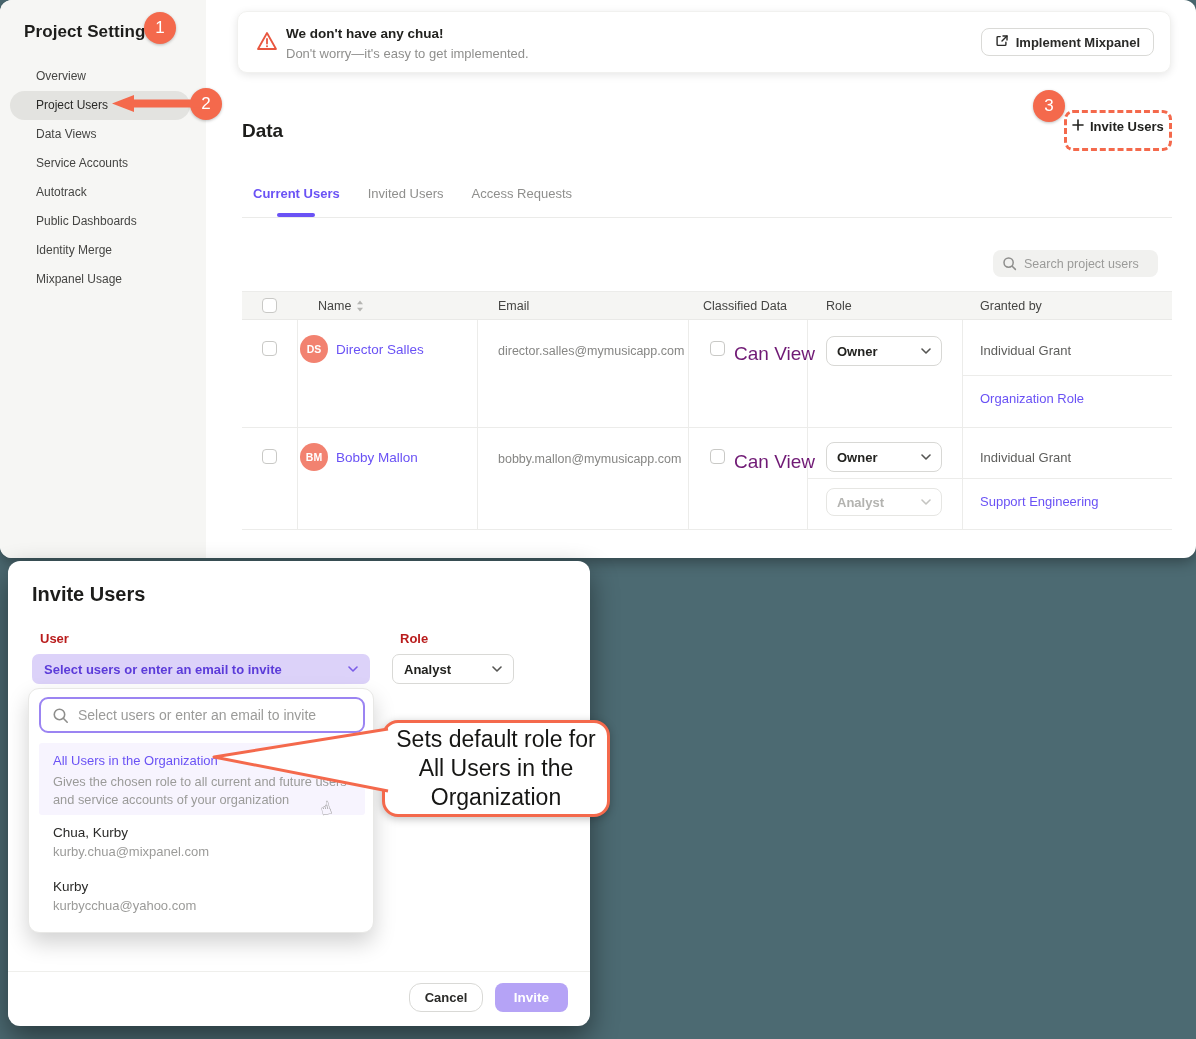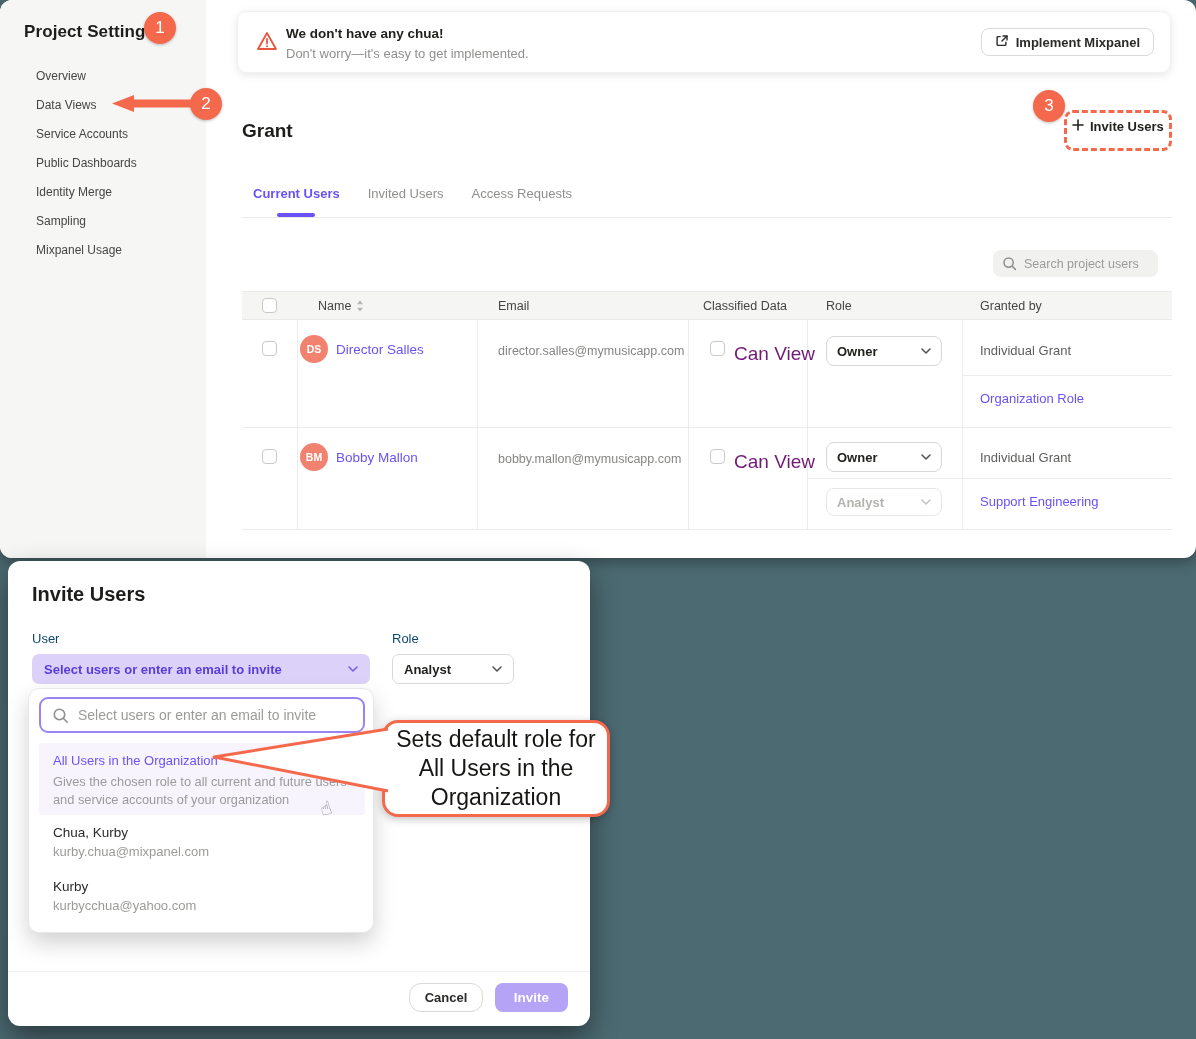--- a/index.html
+++ b/index.html
@@ -83,21 +83,21 @@
   .role-select.disabled { border-color: #e6e6e3; color: #b3b3b0; cursor: default; }
   .role-select.disabled svg { color: #c4c4c1; }
   .grant-text { position: absolute; left: 738px; font-size: 13px; color: #5e5e5c; }
   .grant-link { position: absolute; left: 738px; font-size: 13px; color: #6A52F5; cursor: pointer; }
   .grant-divider { position: absolute; background: #ececea; height: 1px; }
 
   
   .modal { position: absolute; left: 8px; top: 561px; width: 582px; height: 465px; background: #fff;
     border-radius: 12px; box-shadow: 0 12px 28px rgba(0,0,0,.45); z-index: 25; }
   .modal-title { position: absolute; left: 24px; top: 22px; font-size: 20px; font-weight: bold; color: #1d1d1b; }
-  .field-label { position: absolute; top: 70px; font-size: 13px; font-weight: normal; color: #0c4a6e; }
+  .field-label { position: absolute; top: 70px; font-size: 13px; font-weight: bold; color: #b91c1c; margin-left: 8px; }
   .user-select { position: absolute; left: 24px; top: 93px; width: 338px; height: 30px; background: #DCD2F9;
     border-radius: 7px; display: flex; align-items: center; justify-content: space-between; padding: 0 12px; cursor: pointer; }
   .user-select span { font-size: 13px; font-weight: bold; color: #5B3BD9; }
   .user-select svg { color: #7a5ce8; }
   .role-select-modal { position: absolute; left: 384px; top: 93px; width: 122px; height: 30px; background: #fff;
     border: 1px solid #d9d9d6; border-radius: 7px; display: flex; align-items: center; justify-content: space-between;
     padding: 0 11px; font-size: 13px; font-weight: bold; color: #22221f; cursor: pointer; }
   .role-select-modal svg { color: #555553; }
 
   .dropdown-panel { position: absolute; left: 20px; top: 127px; width: 346px; height: 245px; background: #fff;
@@ -136,25 +136,26 @@
 <body>
 
 <div class="stage">
 
   <div class="top-card">
 
     <div class="sidebar">
       <div class="sidebar-title">Project Settings</div>
       <div class="side-nav">
         <div class="side-item">Overview</div>
+        <div class="side-item active">Project Users</div>
         <div class="side-item">Data Views</div>
         <div class="side-item">Service Accounts</div>
+        <div class="side-item">Autotrack</div>
         <div class="side-item">Public Dashboards</div>
         <div class="side-item">Identity Merge</div>
-        <div class="side-item">Sampling</div>
         <div class="side-item">Mixpanel Usage</div>
       </div>
     </div>
 
     <div class="banner">
       <span class="banner-icon">
         <svg width="24" height="24" viewBox="0 0 24 24" fill="none">
           <path d="M12 4 L21 20 H3 Z" stroke="#E8563F" stroke-width="1.8" stroke-linejoin="round"></path>
           <line x1="12" y1="10" x2="12" y2="14.6" stroke="#E8563F" stroke-width="1.8" stroke-linecap="round"></line>
           <circle cx="12" cy="17.3" r="1" fill="#E8563F"></circle>
@@ -167,21 +168,21 @@
           <svg width="14" height="14" viewBox="0 0 14 14" fill="none">
             <path d="M5.2 2.6 H3 c-.5 0-.9.4-.9.9 v7 c0 .5.4.9.9.9 h7 c.5 0 .9-.4.9-.9 V8.3" stroke="#2a2a28" stroke-width="1.4" stroke-linecap="round"></path>
             <path d="M8 2h4v4" stroke="#2a2a28" stroke-width="1.4" stroke-linecap="round" stroke-linejoin="round"></path>
             <line x1="12" y1="2" x2="7" y2="7" stroke="#2a2a28" stroke-width="1.4" stroke-linecap="round"></line>
           </svg>
         </span>
         <span>Implement Mixpanel</span>
       </div>
     </div>
 
-    <div class="users-heading">Grant</div>
+    <div class="users-heading">Data</div>
     <button class="invite-top-btn">
       <span>
         <svg width="12" height="12" viewBox="0 0 12 12" fill="none">
           <line x1="6" y1="1" x2="6" y2="11" stroke="#22221f" stroke-width="1.6" stroke-linecap="round"></line>
           <line x1="1" y1="6" x2="11" y2="6" stroke="#22221f" stroke-width="1.6" stroke-linecap="round"></line>
         </svg>
       </span>
       <span>Invite Users</span>
     </button>
 

